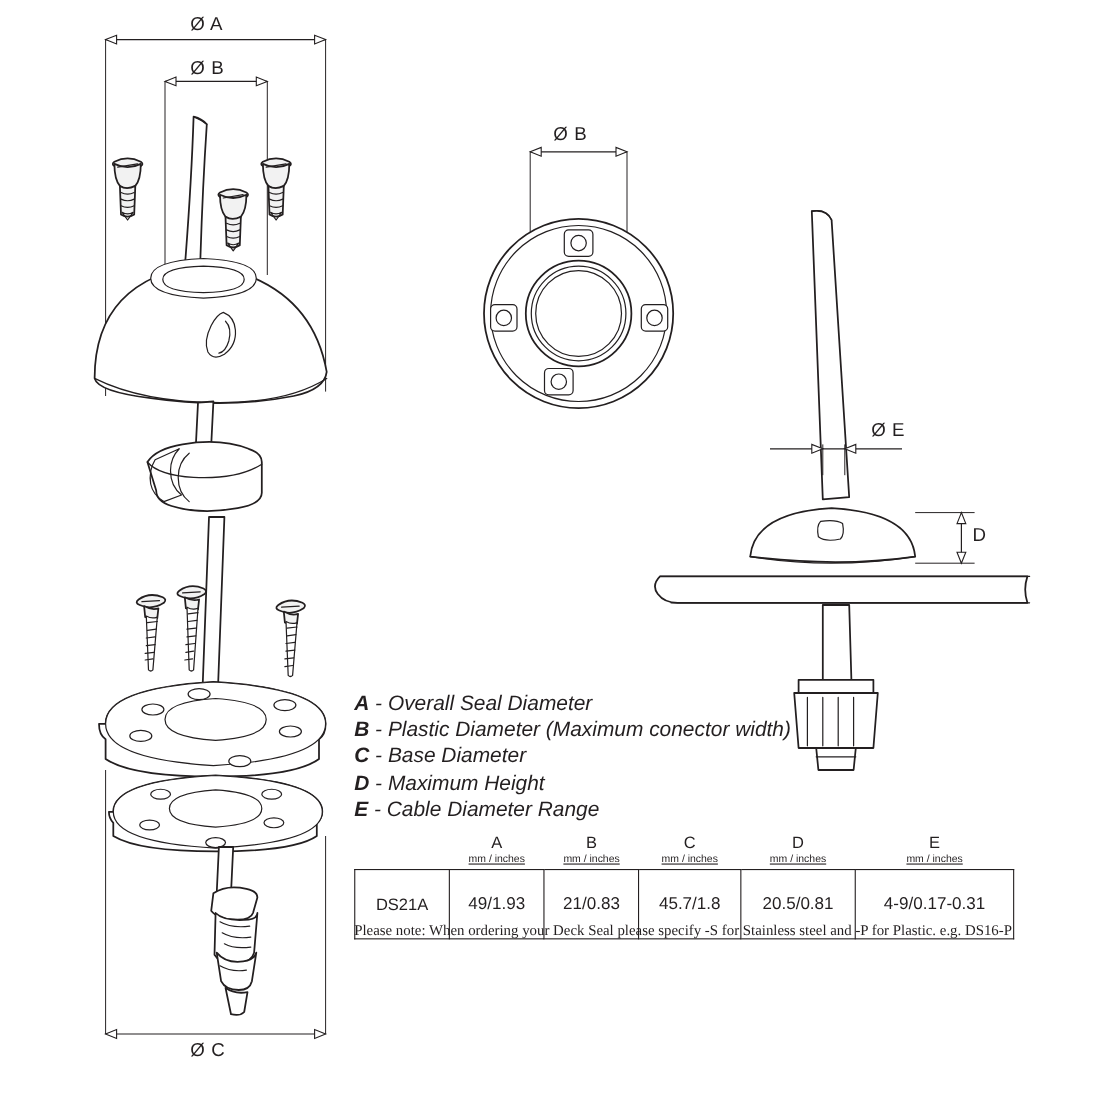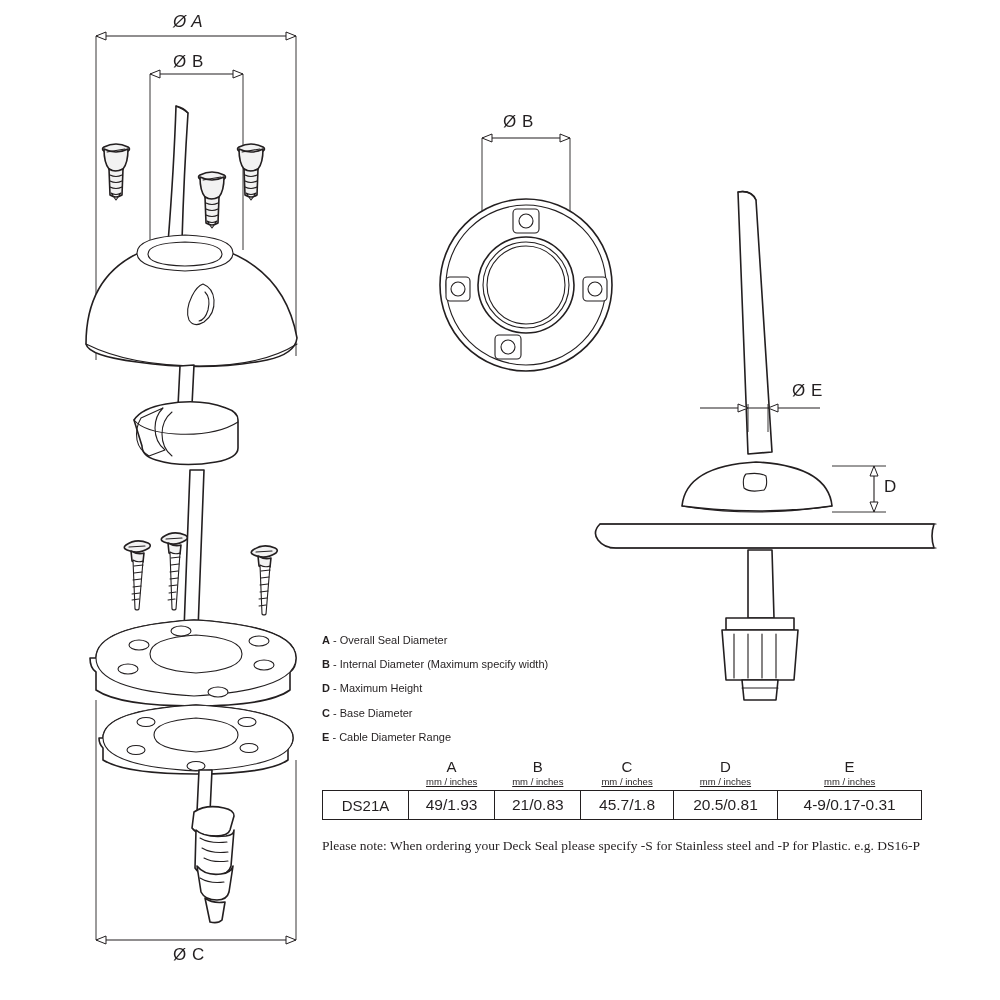--- a/index.html
+++ b/index.html
@@ -63,24 +63,25 @@
   }
 
   
   #legend {
     position: absolute;
     left: 322px;
     top: 628px;
     width: 400px;
   }
   .legend-row {
-    font-size: 11px;
+    font-size: 19px;
     line-height: 24.2px;
     color: #231f20;
     white-space: nowrap;
+    font-style: italic;
   }
   .legend-key { font-weight: bold; }
 
   
   #spec-table {
     position: absolute;
     left: 322px;
     top: 758px;
     width: 600px;
   }
@@ -102,21 +103,21 @@
     color: #231f20;
     text-align: center;
     padding: 0 0 3px 0;
     border: none;
     text-decoration: underline;
   }
   #spec-table td {
     border: 1px solid #231f20;
     text-align: center;
     font-size: 15.5px;
-    padding: 5px 4px;
+    padding: 22px 4px;
     color: #231f20;
   }
   #spec-table td.namecell {
     font-size: 15px;
   }
   #spec-table .nocell {
     border: none;
   }
 
   #note {
@@ -356,43 +357,43 @@
       <g>
         <path class="ln fillw" d="M726 618 l68 0 l0 12 l-68 0 Z"></path>
         <path class="ln fillw" d="M722 630 l76 0 l-4 50 l-68 0 Z"></path>
         <path class="ln-thin" d="M734 634 l0 44 M748 634 l0 44 M762 634 l0 44 M776 634 l0 44"></path>
         <path class="ln fillw" d="M742 680 l36 0 l-2 20 l-32 0 Z"></path>
         <path class="ln-thin" d="M742 688 l36 0"></path>
       </g>
     </g>
   </svg>
 
-  <div class="dimtext" style="left:173px; top:12px;font-style:italic;">Ø A</div>
+  <div class="dimtext" style="left:173px; top:12px;">Ø A</div>
   <div class="dimtext" style="left:173px; top:52px;">Ø B</div>
   <div class="dimtext" style="left:173px; top:945px;">Ø C</div>
   <div class="dimtext" style="left:503px; top:112px;">Ø B</div>
   <div class="dimtext" style="left:792px; top:381px;text-align:center;">Ø E</div>
   <div class="dimtext" style="left:884px; top:477px;">D</div>
 
   <div id="legend">
     <div class="legend-row">
       <span class="legend-key">A</span>
       <span>- Overall Seal Diameter</span>
     </div>
     <div class="legend-row">
       <span class="legend-key">B</span>
-      <span>- Internal Diameter (Maximum specify width)</span>
+      <span>- Plastic Diameter (Maximum conector width)</span>
+    </div>
+    <div class="legend-row">
+      <span class="legend-key">C</span>
+      <span>- Base Diameter</span>
     </div>
     <div class="legend-row">
       <span class="legend-key">D</span>
       <span>- Maximum Height</span>
-    </div>
-    <div class="legend-row">
-      <span class="legend-key">C</span>
-      <span>- Base Diameter</span>
     </div>
     <div class="legend-row">
       <span class="legend-key">E</span>
       <span>- Cable Diameter Range</span>
     </div>
   </div>
 
   <div id="spec-table">
     <table>
       <thead>

